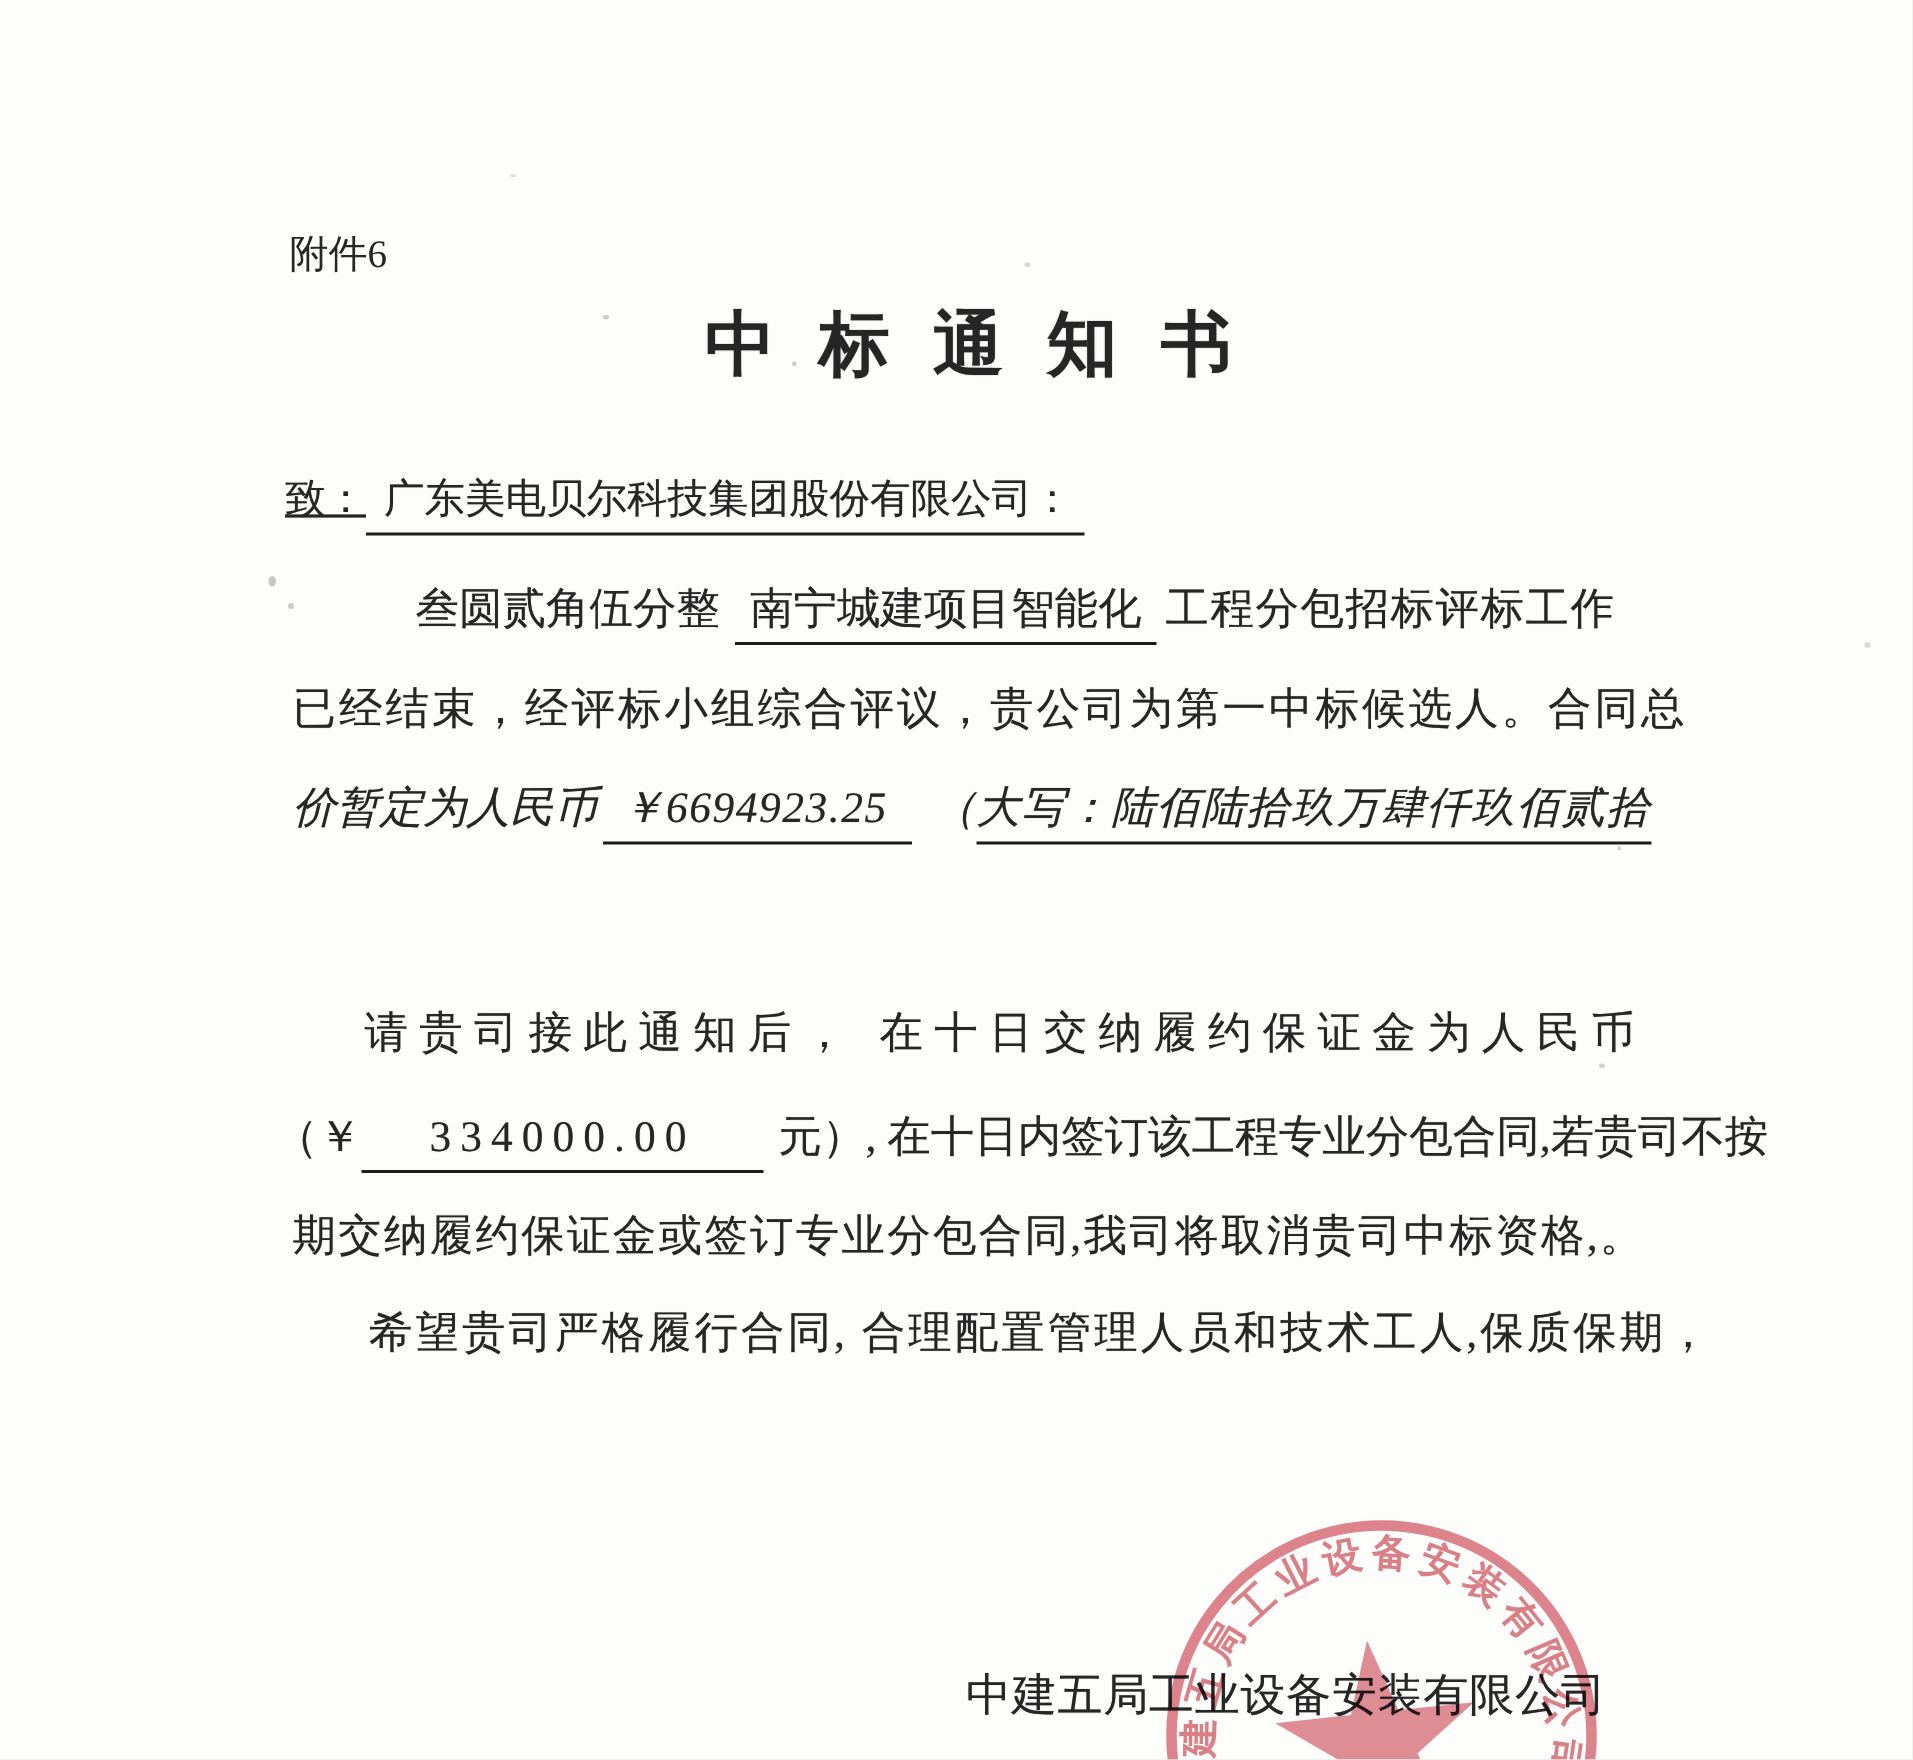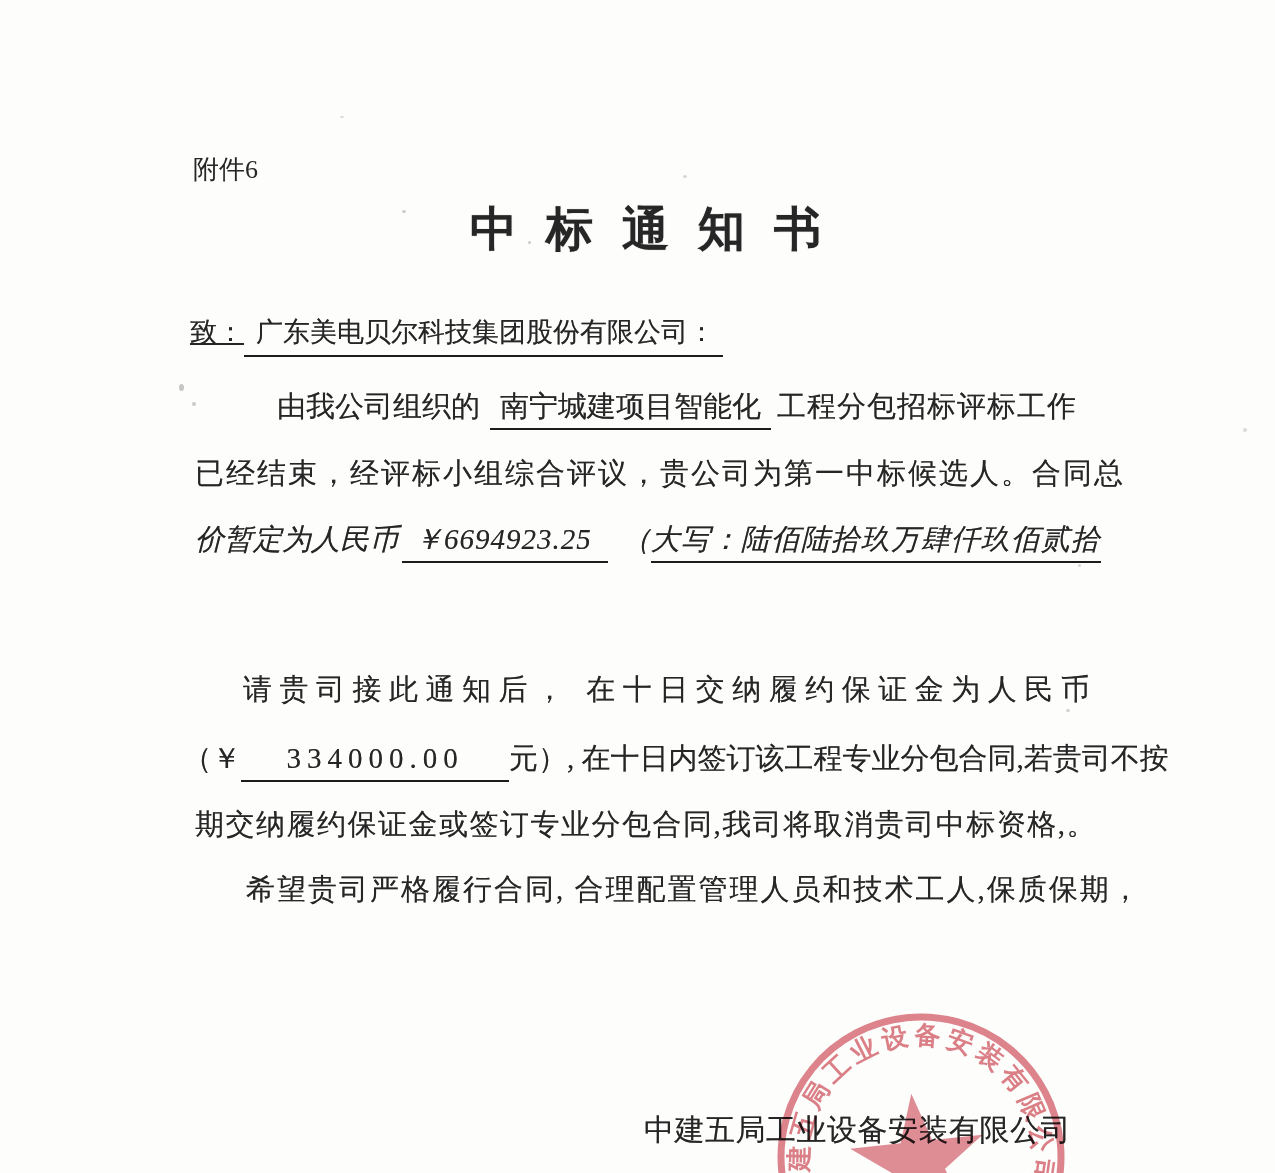--- a/index.html
+++ b/index.html
@@ -24,21 +24,21 @@
   #p1l3{left:195px;top:521px;font-style:italic;}
   #p1l3 .amt{margin-left:4px;padding:0 16px 3px 12px;letter-spacing:1px;}
   #p1l3 .paren{margin-left:14px;}
   #p1l3 .caps{letter-spacing:1px;padding-bottom:3px;}
   #p1l4{left:195px;top:588px;}
   #p1l4 .ul{padding:0 38px 3px 0;}
   #p1l4 .close{margin-left:4px;}
   #p2l1{left:243px;top:671px;letter-spacing:7.5px;}
   #p2l2{left:183px;top:740px;}
   #p2l2 .amt{min-width:268px;text-align:center;letter-spacing:6px;padding-bottom:3px;}
-  #p2l2 .tail{}
+  #p2l2 .tail{margin-left:10px;}
   #p2l3{left:195px;top:806px;letter-spacing:1.5px;}
   #p3l1{left:246px;top:871px;letter-spacing:2px;}
   #p3l2{left:195px;top:937px;letter-spacing:1px;}
   .signature{position:absolute;left:644px;top:1110px;font-size:30px;letter-spacing:0.5px;
       white-space:nowrap;mix-blend-mode:multiply;text-shadow:0 0 .6px rgba(50,50,50,.55);}
   .seal{position:absolute;left:760px;top:1008px;mix-blend-mode:multiply;opacity:.92;
       transform:rotate(-6deg);transform-origin:161px 149px;}
   .seal text{font-family:"Liberation Serif","DejaVu Serif",serif;font-weight:bold;}
   .speck{position:absolute;background:#8f8f8f;border-radius:50%;opacity:.45;}
 </style>
@@ -49,21 +49,21 @@
 
   <div class="attachment">附件6</div>
 
   <div class="doc-title">中标通知书</div>
 
   <div class="bl" id="l-salute">
     <span>致：</span><span class="ul">广东美电贝尔科技集团股份有限公司：</span>
   </div>
 
   <div class="bl" id="p1l1">
-    <span>由我公司组织的</span><span class="ul">南宁城建项目智能化</span><span class="tail">工程分包招标评标工作</span>
+    <span>叁圆贰角伍分整</span><span class="ul">南宁城建项目智能化</span><span class="tail">工程分包招标评标工作</span>
   </div>
 
   <div class="bl" id="p1l2">已经结束，经评标小组综合评议，贵公司为第一中标候选人。合同总</div>
 
   <div class="bl" id="p1l3">
     <span>价暂定为人民币</span><span class="ul amt">￥6694923.25</span><span class="paren">（</span><span class="ul caps">大写：陆佰陆拾玖万肆仟玖佰贰拾</span>
   </div>
 
 
   <div class="bl" id="p2l1">请贵司接此通知后， 在十日交纳履约保证金为人民币</div>

